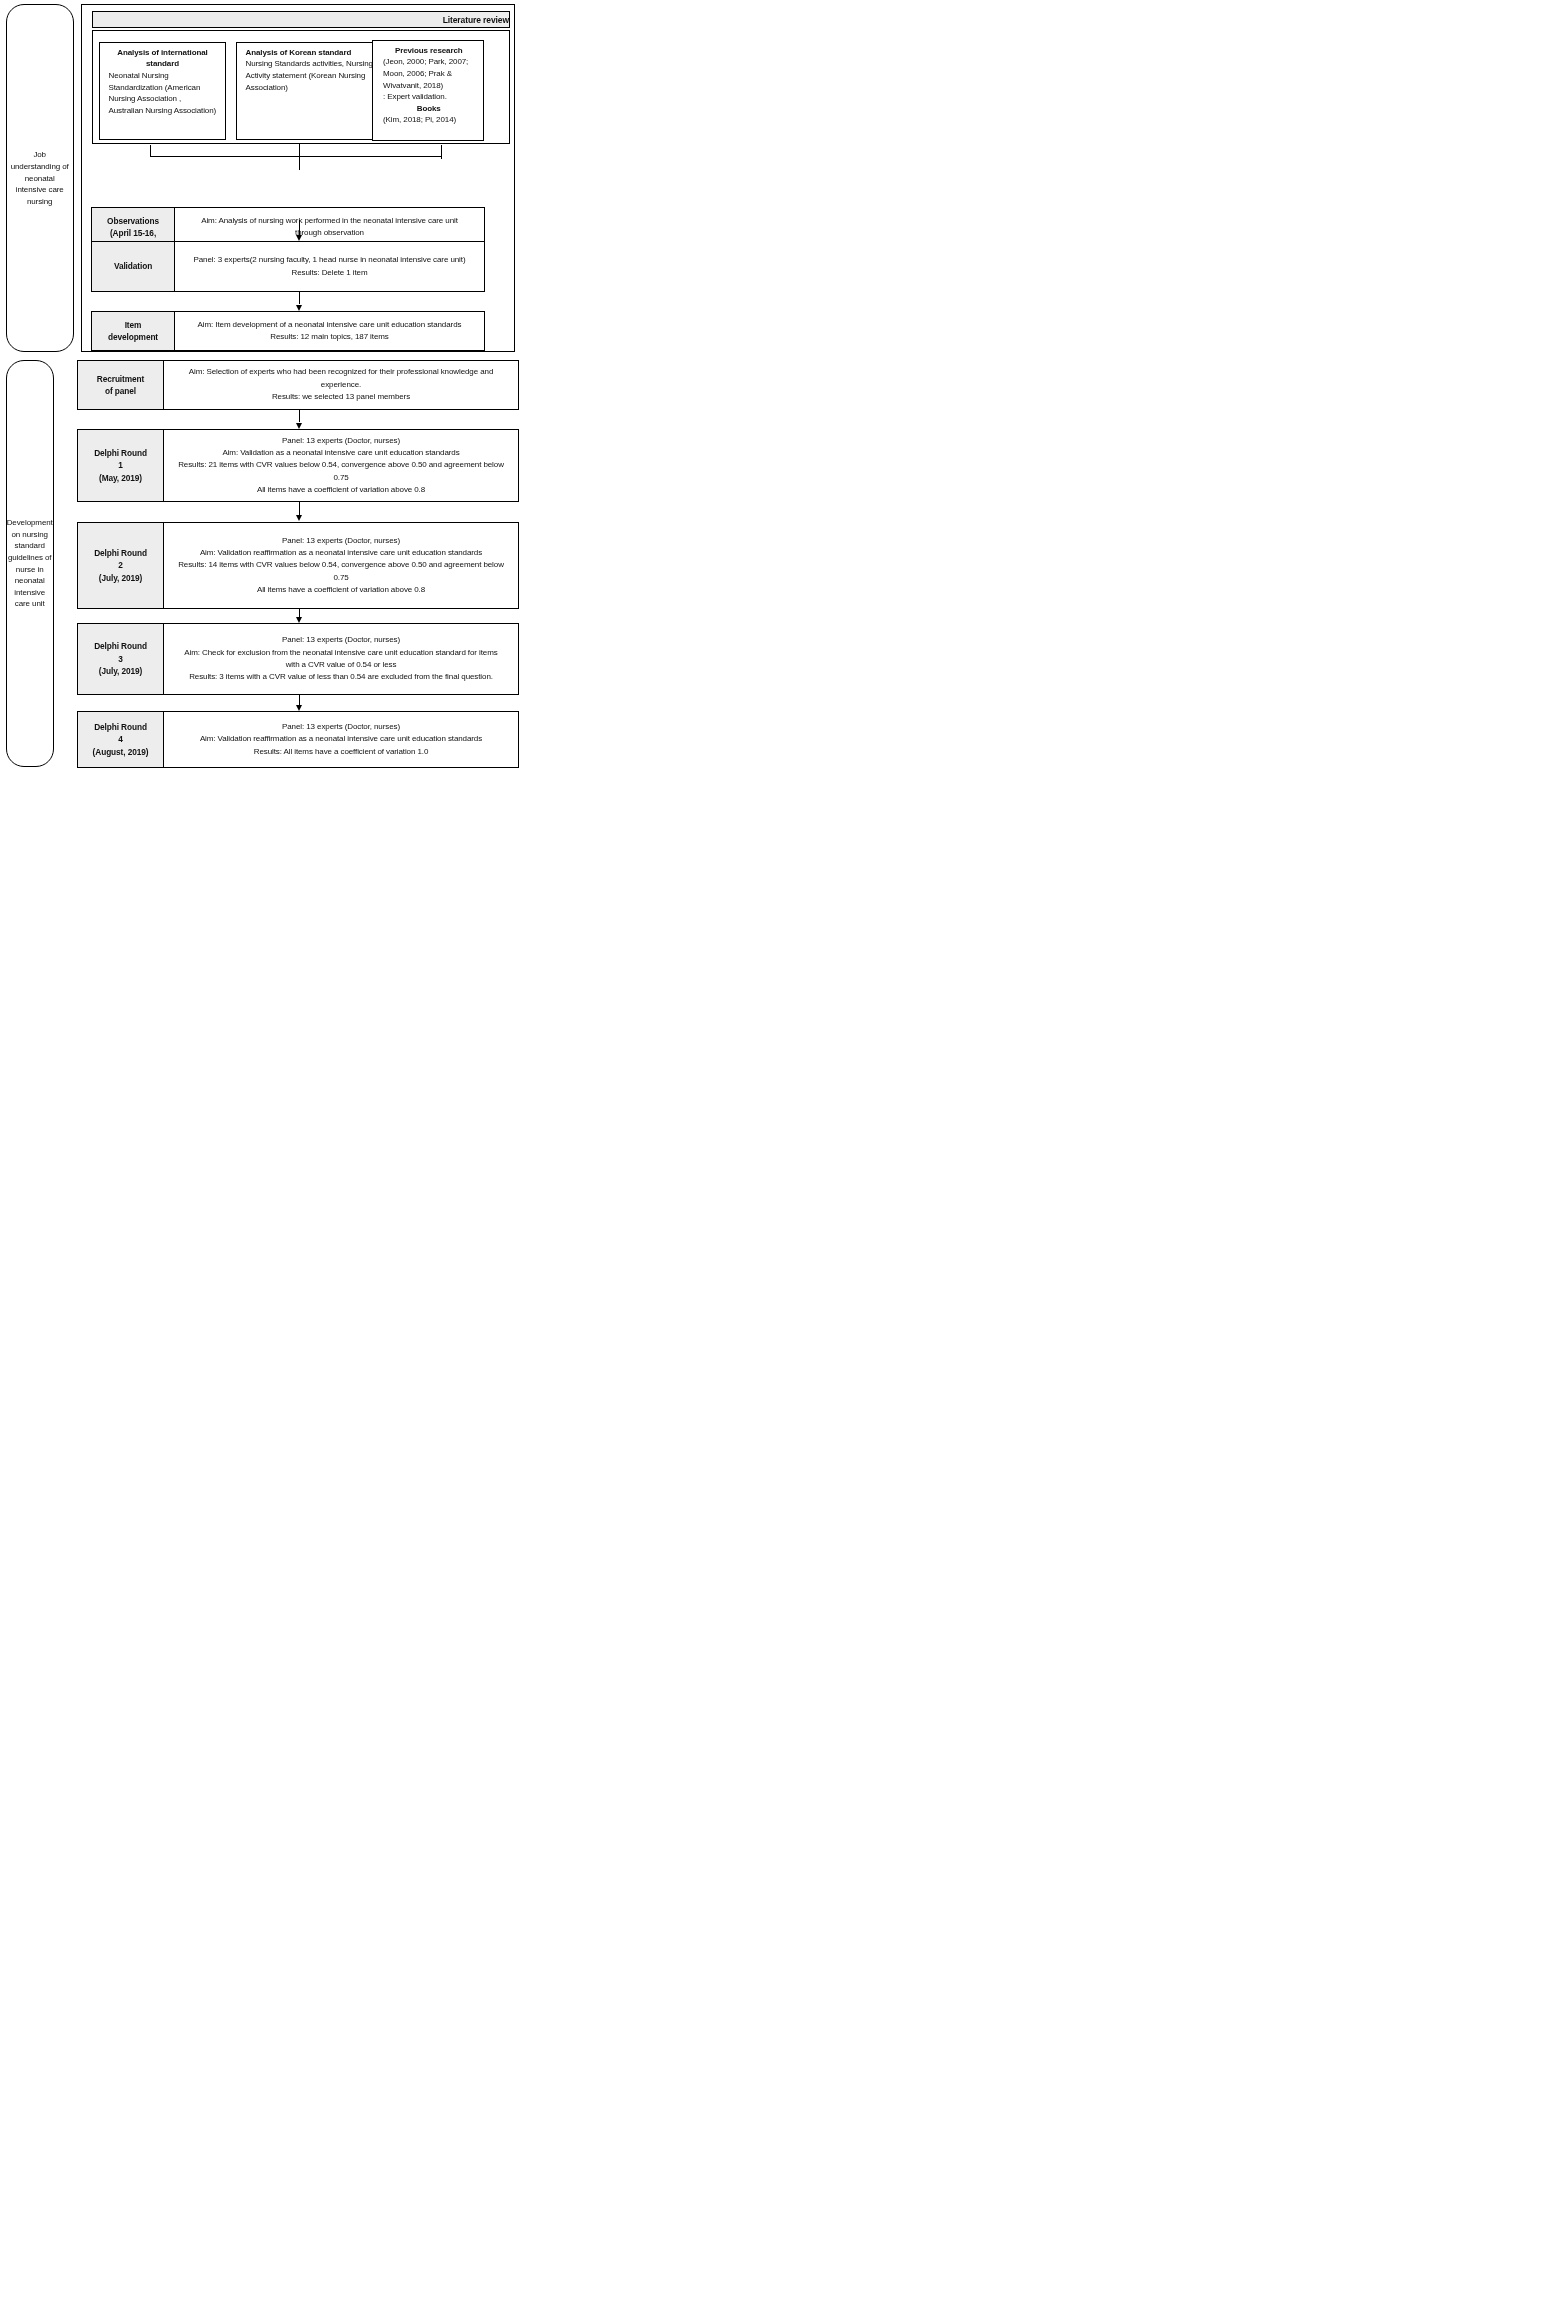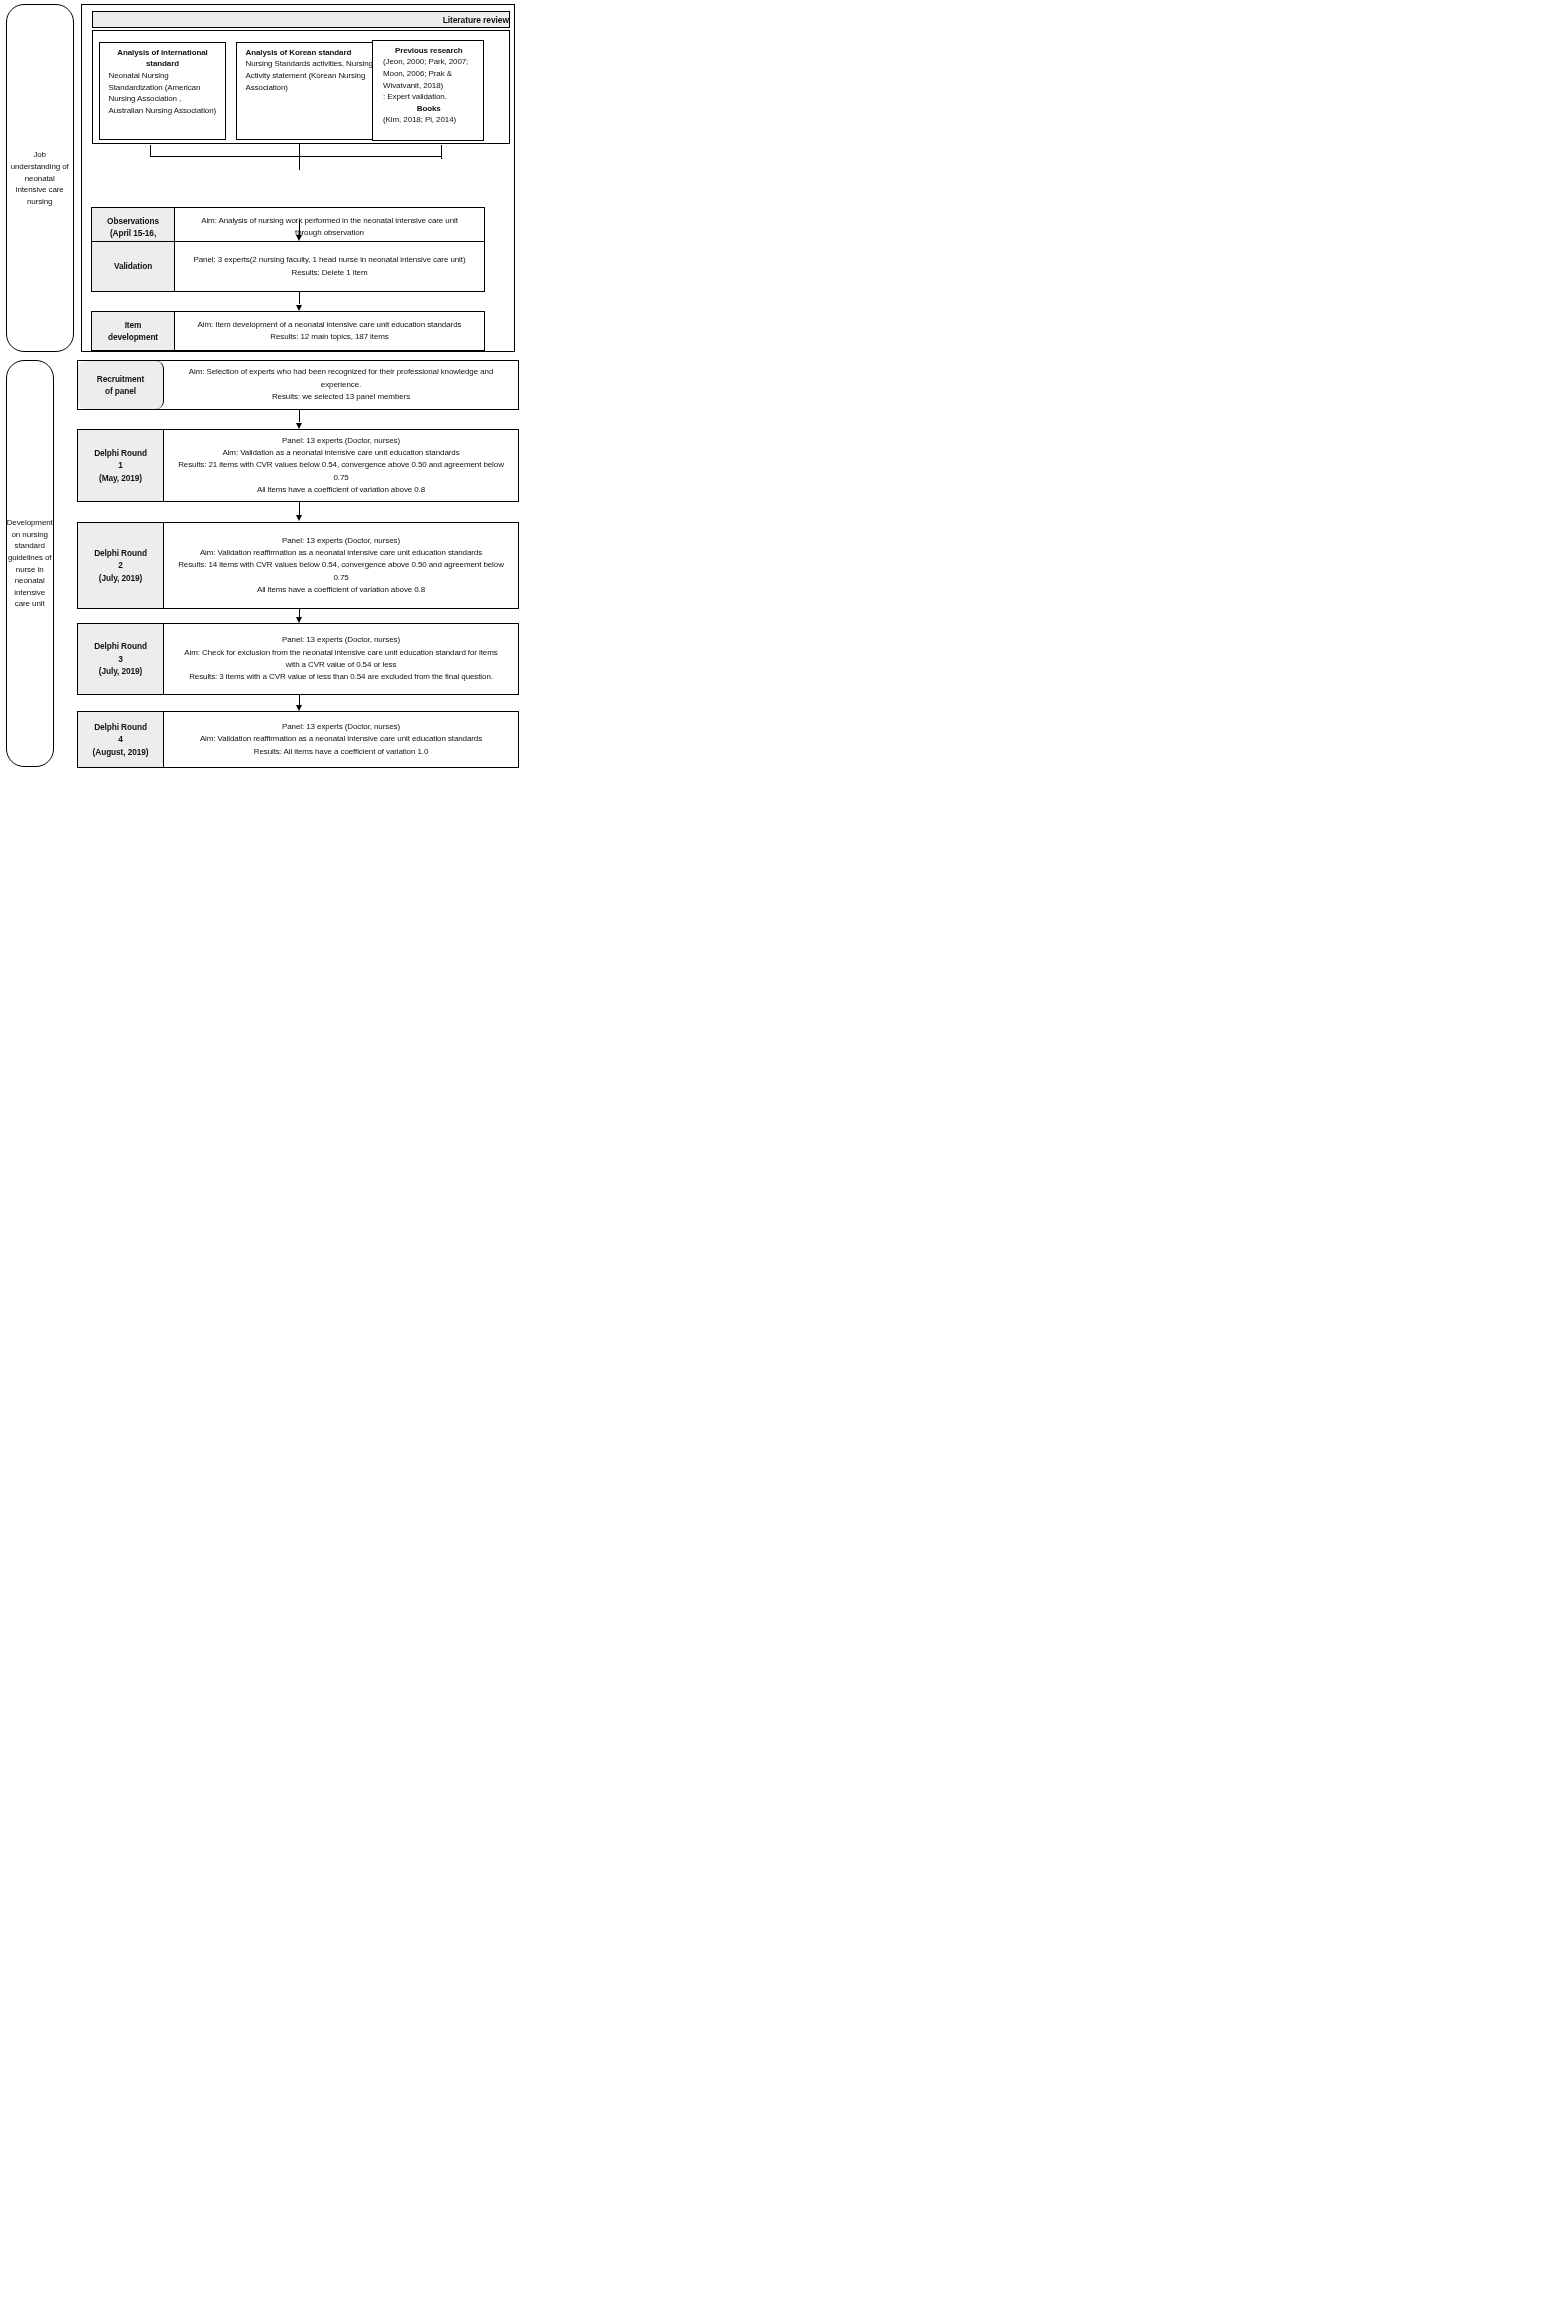--- a/index.html
+++ b/index.html
@@ -120,21 +120,21 @@
       <div>Item</div>
       <div>development</div>
     </div>
     <div class="contentcell">
       <div>Aim: Item development of a neonatal intensive care unit education standards</div>
       <div>Results: 12 main topics, 187 items</div>
     </div>
   </div>
 
   <div class="abs thickbox row" style="left:77px;top:360px;width:442px;height:50px;">
-    <div class="labelcell" style="width:85px;border-radius:8px;">
+    <div class="labelcell" style="width:85px;">
       <div>Recruitment</div>
       <div>of panel</div>
     </div>
     <div class="contentcell">
       <div>Aim: Selection of experts who had been recognized for their professional knowledge and experience.</div>
       <div>Results: we selected 13 panel members</div>
     </div>
   </div>
 
   <div class="abs arrow" style="left:299px;top:410px;height:12.3px;"></div>

